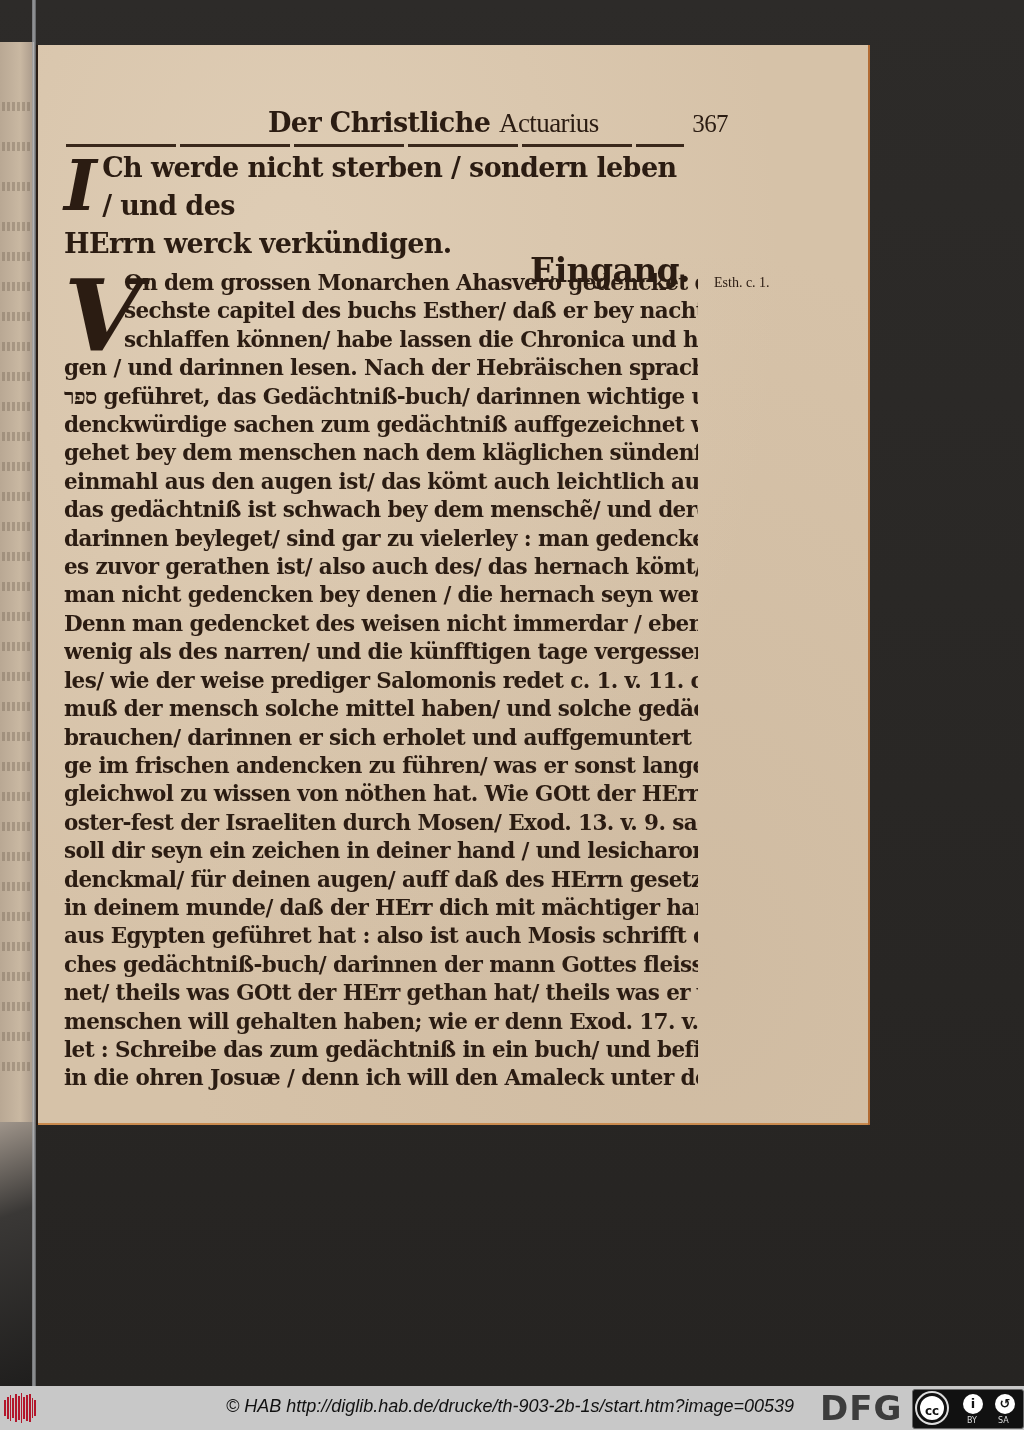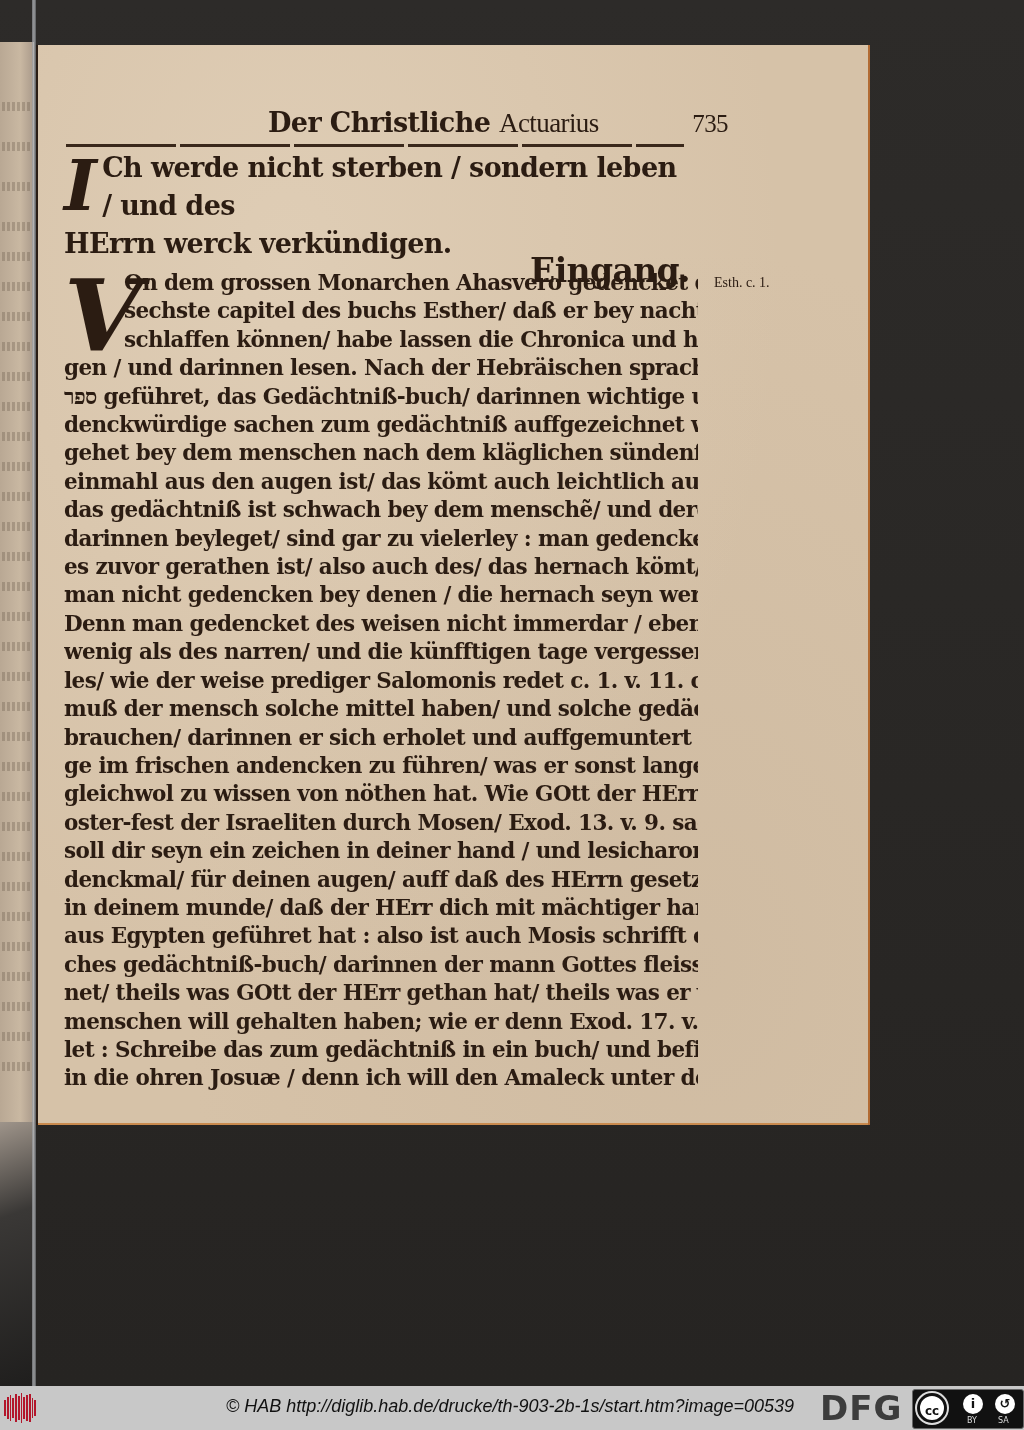--- a/index.html
+++ b/index.html
@@ -165,21 +165,21 @@
 </div>
 <div class="prev-page-shadow"></div>
 <div class="glass-edge"></div>
 <div class="gutter-line"></div>
 
 <div class="page">
   <div class="running-head ink">
     <span class="title">
       <span>Der Christliche </span><span class="latin">Actuarius</span>
     </span>
-    <span class="folio">735</span>
+    <span class="folio">367</span>
   </div>
   <div class="head-rule"></div>
 
   <div class="motto ink">
     <span class="dropcap-small">I</span>
     <div>Ch werde nicht sterben / sondern leben / und des</div>
     <div>HErrn werck verkündigen.</div>
   </div>
 
   <div class="section-title ink">Eingang.</div>

